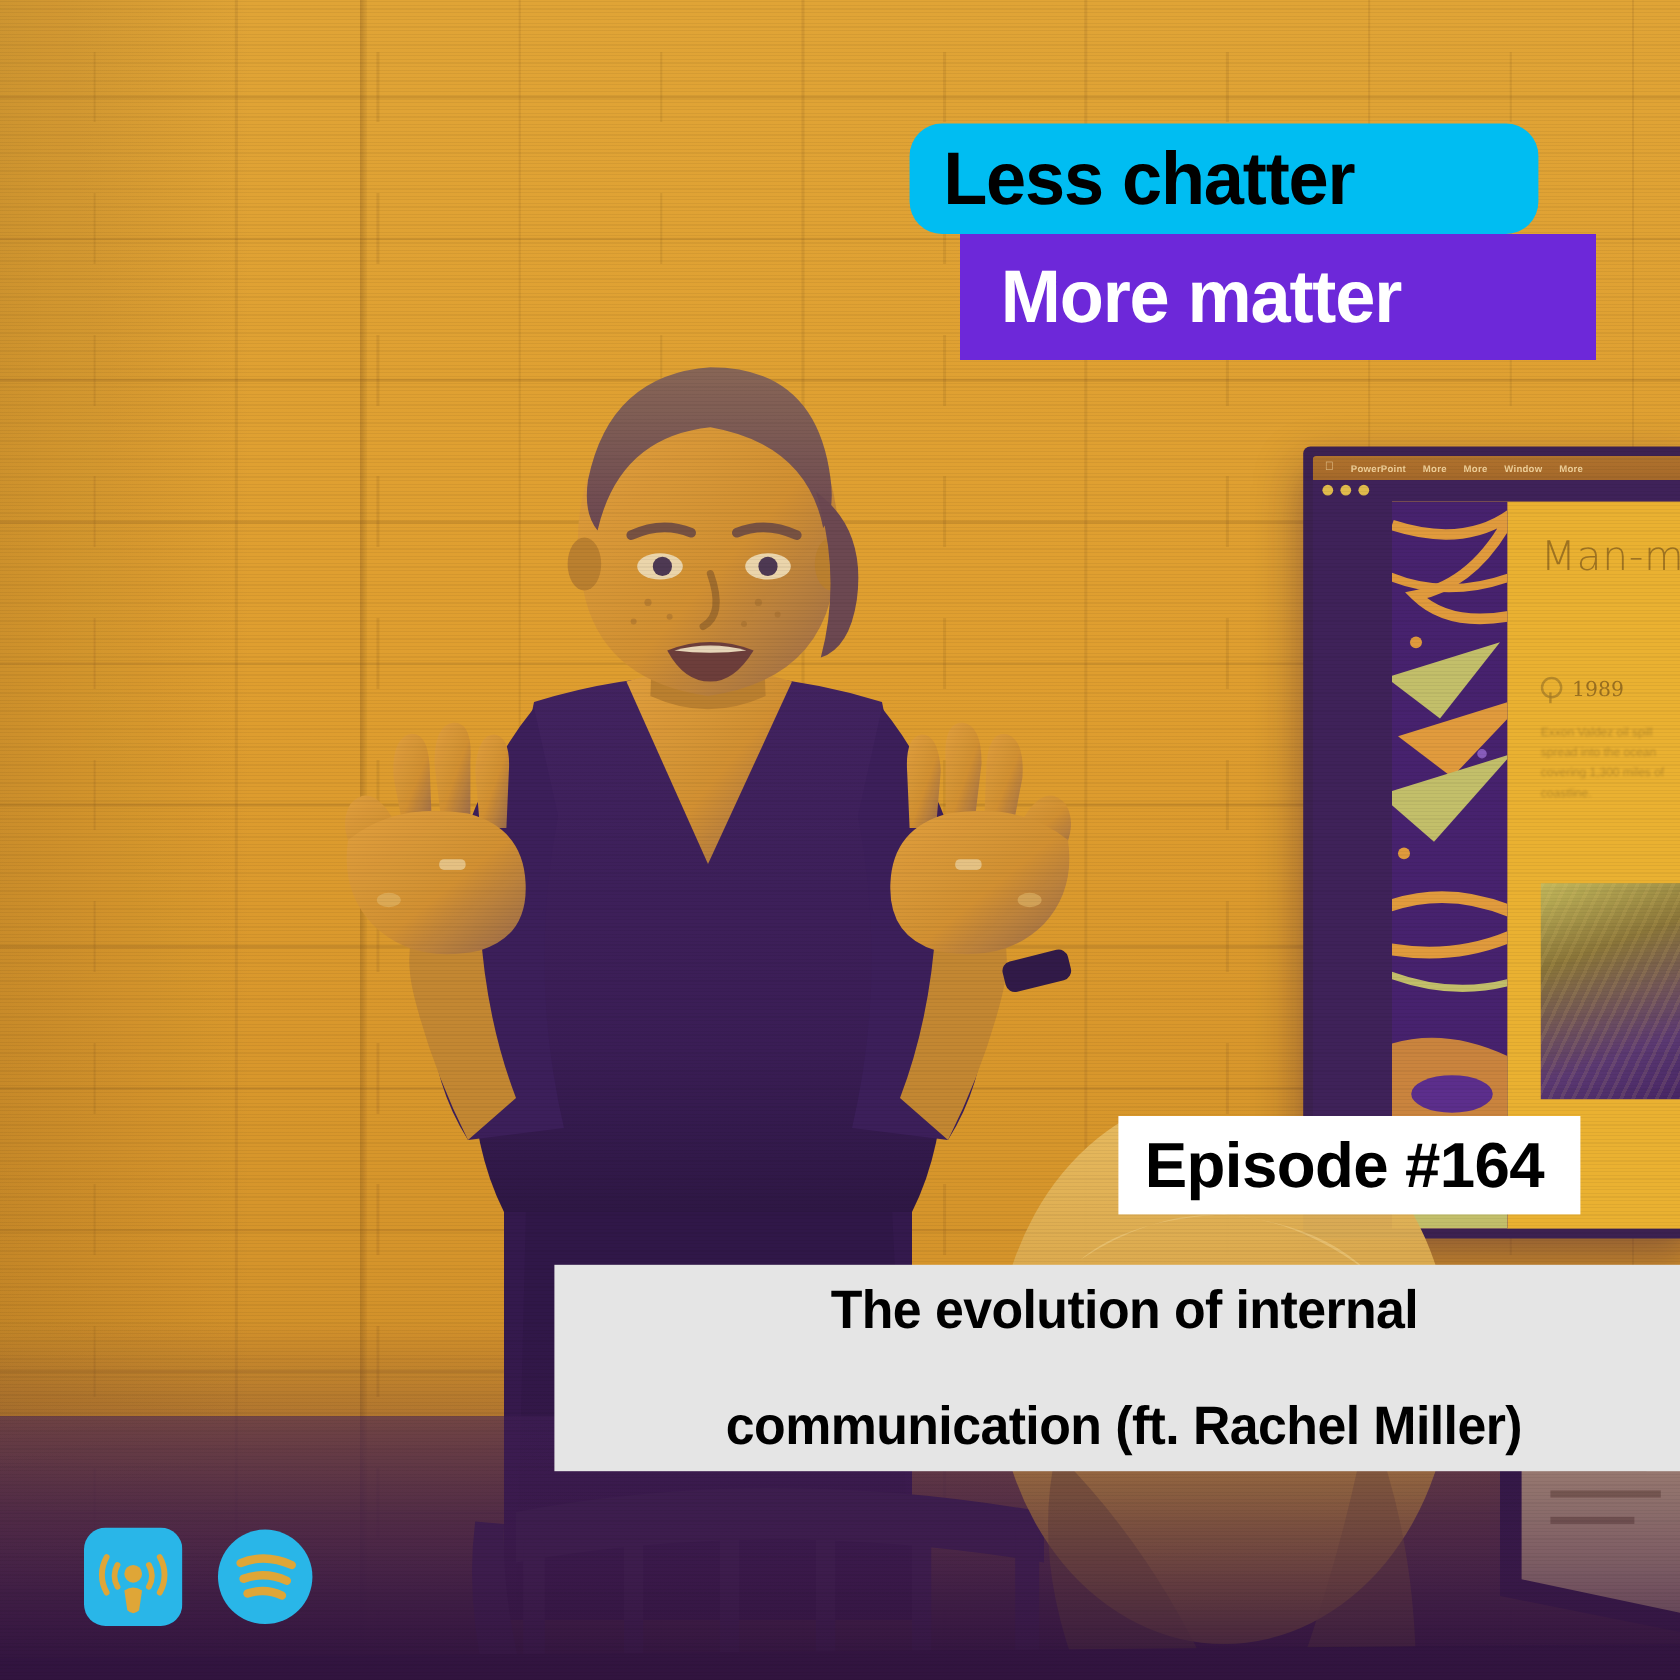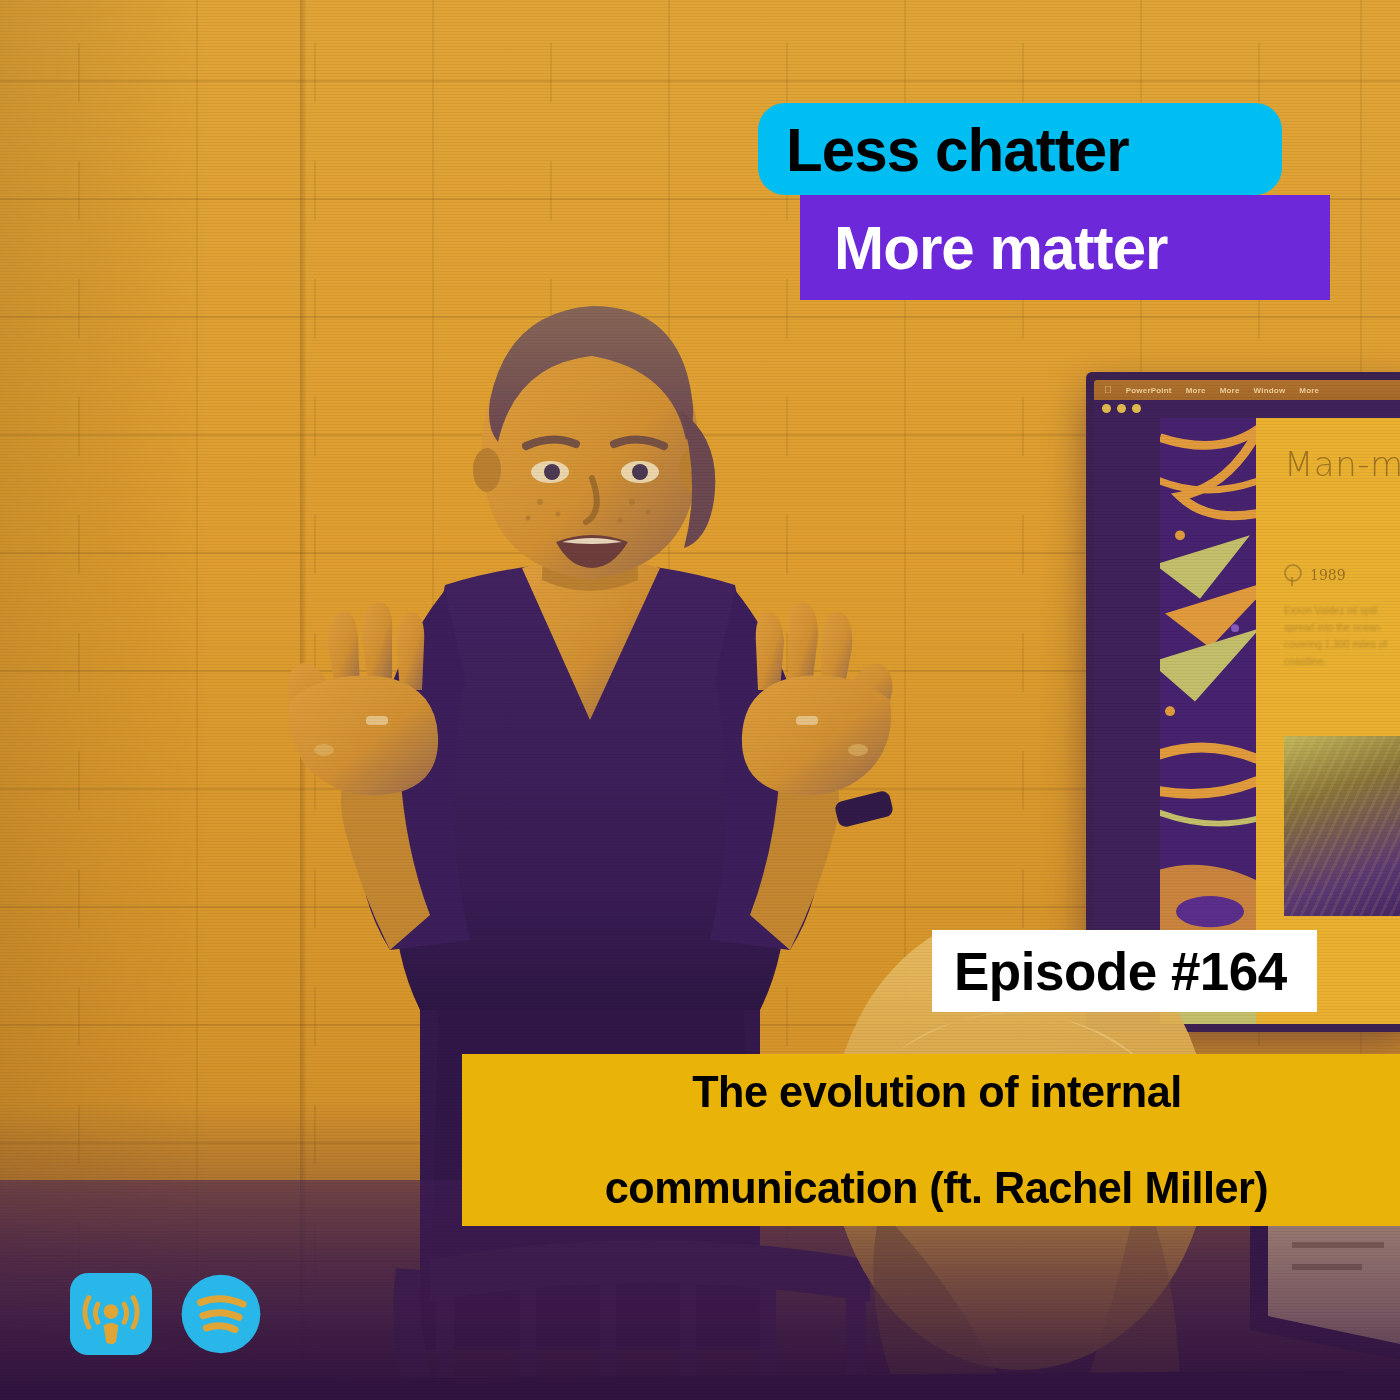--- a/index.html
+++ b/index.html
@@ -69,21 +69,21 @@
   .slide-title{
     font-family:"DejaVu Sans",sans-serif;font-weight:300;font-size:34px;
     color:#8a6418;letter-spacing:.5px;white-space:nowrap;opacity:.75;
   }
   .slide-year{display:flex;align-items:center;gap:8px;margin-top:80px;}
   .pin{width:18px;height:22px;position:relative;}
   .pin::before{content:"";position:absolute;left:0;top:0;width:18px;height:18px;
     border:2px solid #9a7420;border-radius:50%;box-sizing:border-box;opacity:.75;}
   .pin::after{content:"";position:absolute;left:7px;top:13px;width:2px;height:9px;
     background:#9a7420;opacity:.75;transform:rotate(0deg);}
-  .slide-year span{font-family:"DejaVu Serif",serif;font-size:14px;color:#8a6418;opacity:.8;}
+  .slide-year span{font-family:"DejaVu Serif",serif;font-size:17px;color:#8a6418;opacity:.8;}
   .slide-text{margin-top:16px;font-size:10px;line-height:1.7;color:#9a7420;opacity:.55;
     filter:blur(1px);max-width:170px;}
   .slide-photo{position:absolute;left:28px;right:-10px;top:318px;height:180px;
     background:linear-gradient(160deg,#c8c05a 0%,#8d7a36 30%,#5b3a72 70%,#3f2060 100%);
     filter:blur(.6px);}
   .slide-photo::after{content:"";position:absolute;inset:0;
     background:repeating-linear-gradient(115deg,rgba(255,220,120,.10) 0 3px,transparent 3px 9px);}
 
   
   .speaker{position:absolute;left:240px;top:250px;width:720px;height:1100px;}
@@ -364,21 +364,21 @@
     <span style="color: rgb(0, 0, 0);">Less chatter</span>
   </div>
   <div class="tag2" id="tag2" style="background: #6d28d9;">
     <span style="color: rgb(255, 255, 255);">More matter</span>
   </div>
 
   <div class="episode" style="background: rgb(255, 255, 255); padding-left: 22px;">
     <span style="color: rgb(0, 0, 0);">Episode #164</span>
   </div>
 
-  <div class="titlebox" style="background: #eab308; gap: 46px;">
+  <div class="titlebox" style="background: #e5e5e5; gap: 46px;">
     <div class="line" style="color: rgb(0, 0, 0);">The evolution of internal</div>
     <div class="line" style="color: rgb(0, 0, 0);">communication (ft. Rachel Miller)</div>
   </div>
 
   <div class="platforms">
     <span title="Apple Podcasts">
       <svg class="pf" viewBox="0 0 100 100" aria-hidden="true">
         <rect x="0" y="0" width="100" height="100" rx="22" fill="#29b6e8"></rect>
         <g fill="none" stroke="#dfa637" stroke-width="6" stroke-linecap="round">
           <path d="M23 66 A36 36 0 0 1 23 30"></path>

